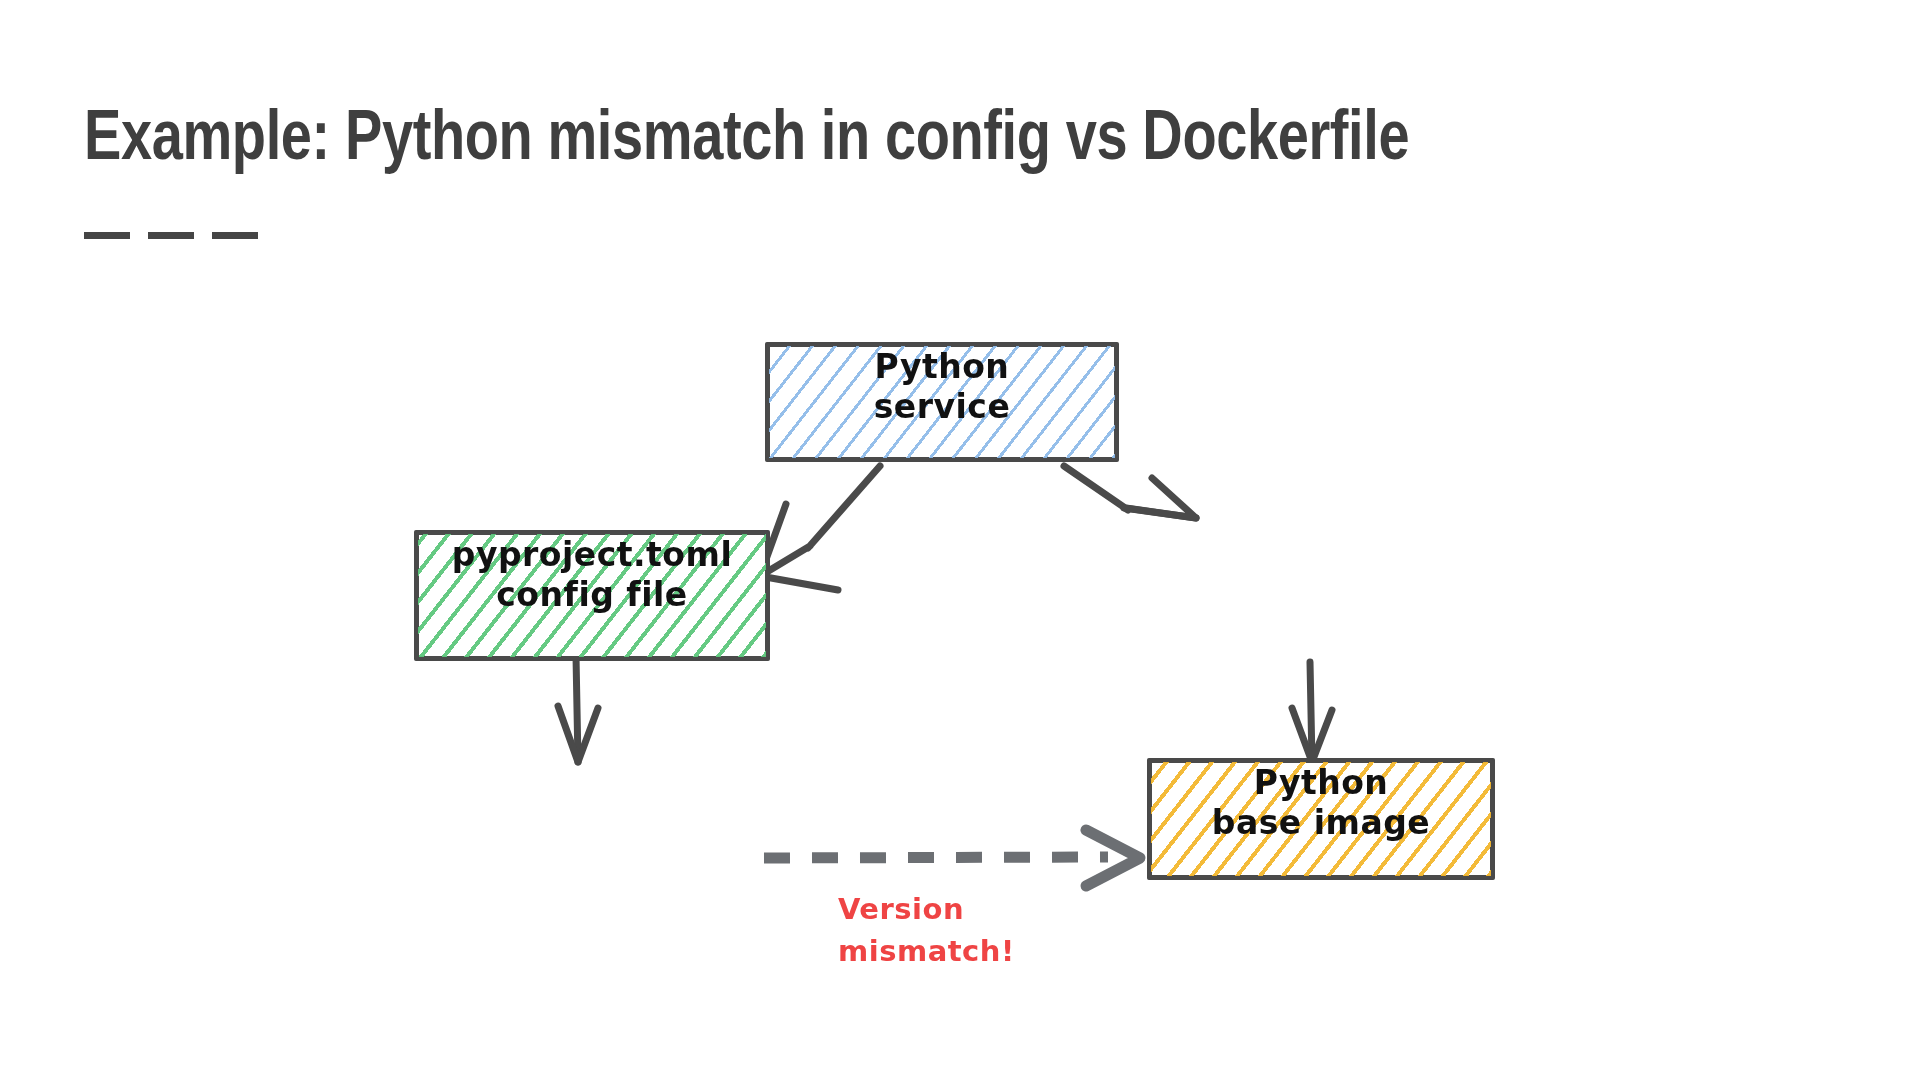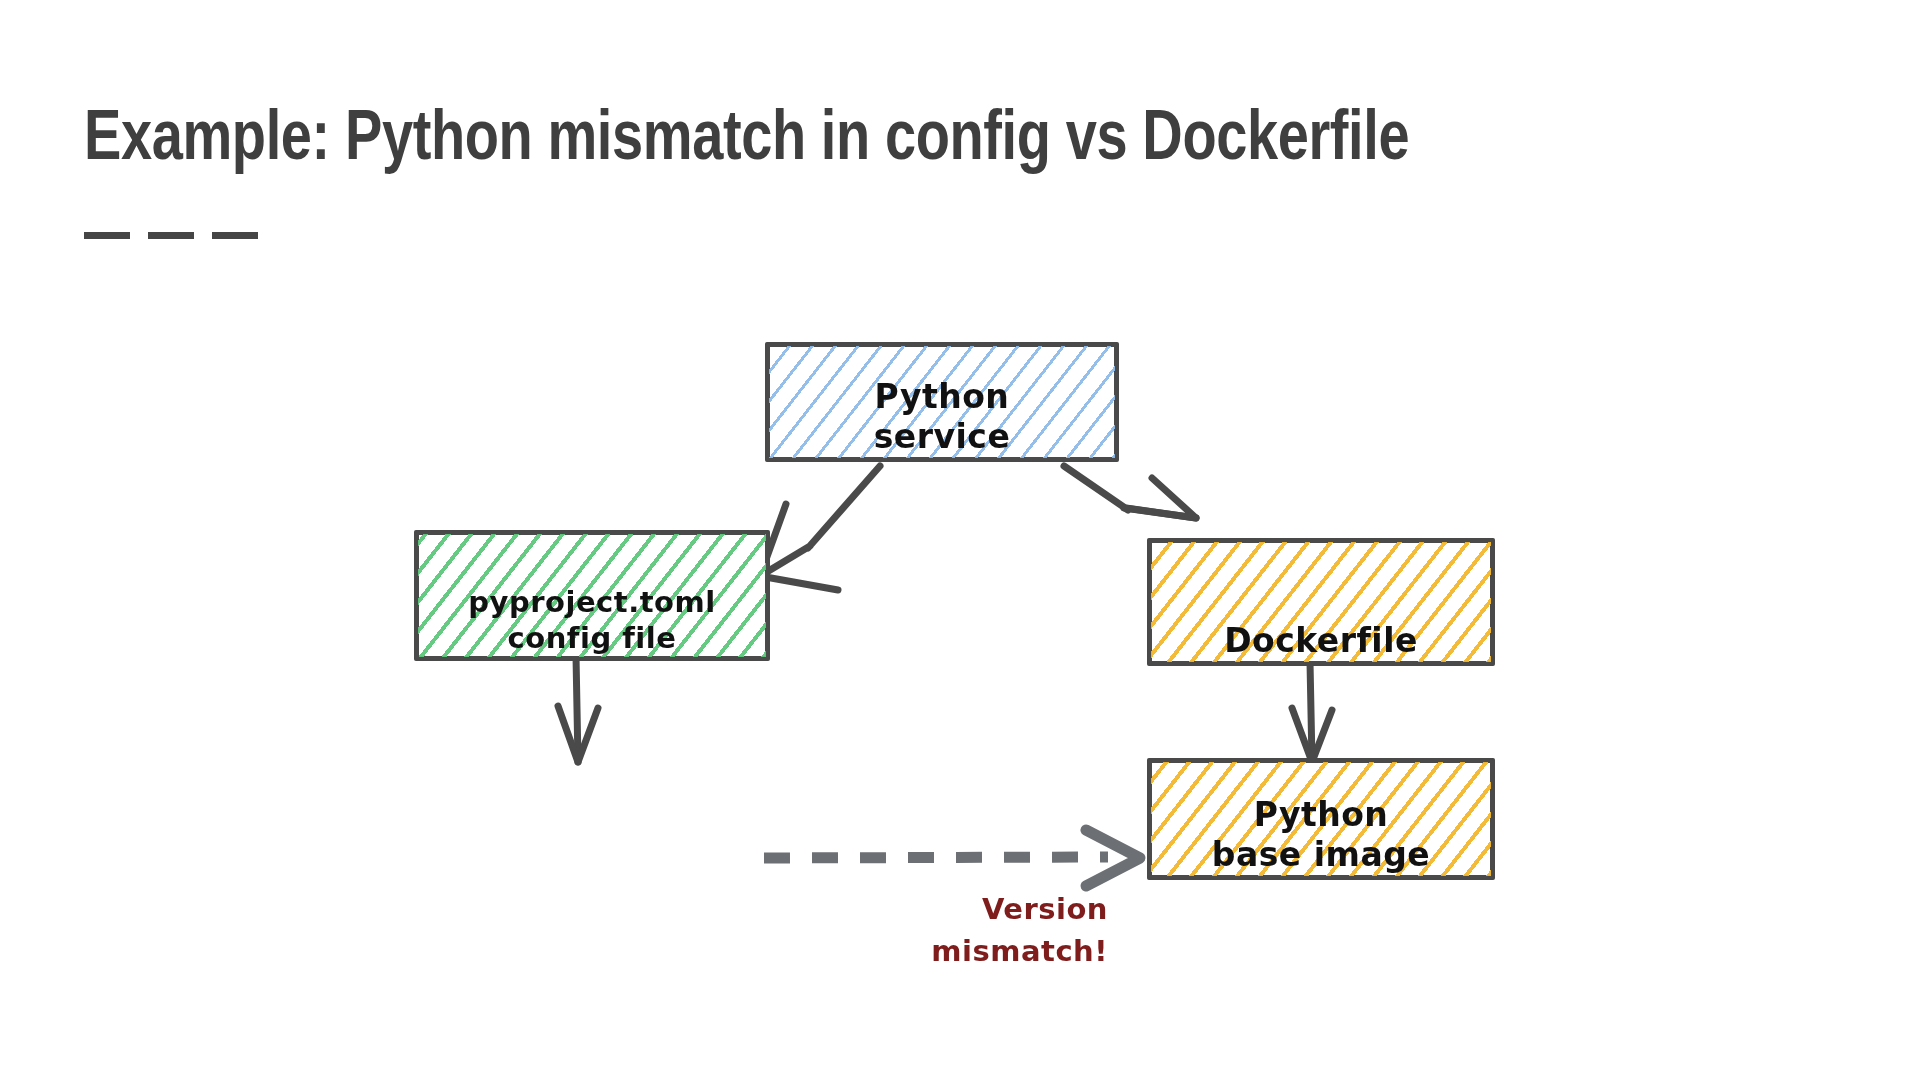--- a/index.html
+++ b/index.html
@@ -61,21 +61,21 @@
     position: absolute;
     left: 0;
     top: 0;
   }
 
   
   .node {
     position: absolute;
     box-sizing: border-box;
     display: flex;
-    align-items: flex-end;
+    align-items: flex-start;
     justify-content: center;
     text-align: center;
     background-color: #ffffff;
     border: 5px solid #4a4a4a;
     border-radius: 2px;
   }
   .node .node-label {
     position: relative;
     z-index: 3;
     font-family: "DejaVu Sans", sans-serif;
@@ -132,21 +132,21 @@
 
   
   #node-python-service {
     left: 765px; top: 342px; width: 354px; height: 120px;
   }
   #node-python-service .node-label { font-size: 33px; }
 
   #node-pyproject {
     left: 414px; top: 530px; width: 356px; height: 131px;
   }
-  #node-pyproject .node-label { font-size: 29px; }
+  #node-pyproject .node-label { font-size: 33px; }
 
   #node-dockerfile {
     left: 1147px; top: 538px; width: 348px; height: 128px;
   }
   #node-dockerfile .node-label { font-size: 33px; }
 
   #node-configured-version {
     left: 400px; top: 758px; width: 356px; height: 122px;
   }
   #node-configured-version .node-label { font-size: 32px; }
@@ -155,26 +155,26 @@
     left: 1147px; top: 758px; width: 348px; height: 122px;
   }
   #node-base-image .node-label { font-size: 33px; }
 
   
   #mismatch-label {
     position: absolute;
     left: 838px;
     top: 888px;
     width: 270px;
-    text-align: right;
+    text-align: left;
     font-family: "DejaVu Sans", sans-serif;
     font-weight: 700;
     font-size: 29px;
     line-height: 1.45;
-    color: #7f1d1d;
+    color: #ef4444;
     white-space: pre-line;
     letter-spacing: 0.5px;
   }
 </style>
 </head>
 <body>
 
 <div id="slide">
 
   <div id="title-block">
@@ -219,23 +219,20 @@
     <div class="node hatch-blue" id="node-python-service">
       <span class="node-label">Python
 service</span>
     </div>
 
     <div class="node hatch-green" id="node-pyproject">
       <span class="node-label">pyproject.toml
 config file</span>
     </div>
 
-    <div class="node hatch-yellow" id="node-dockerfile">
-      <span class="node-label">Dockerfile</span>
-    </div>
 
 
     <div class="node hatch-yellow" id="node-base-image">
       <span class="node-label">Python
 base image</span>
     </div>
 
     <div id="mismatch-label">Version
 mismatch!</div>
 

